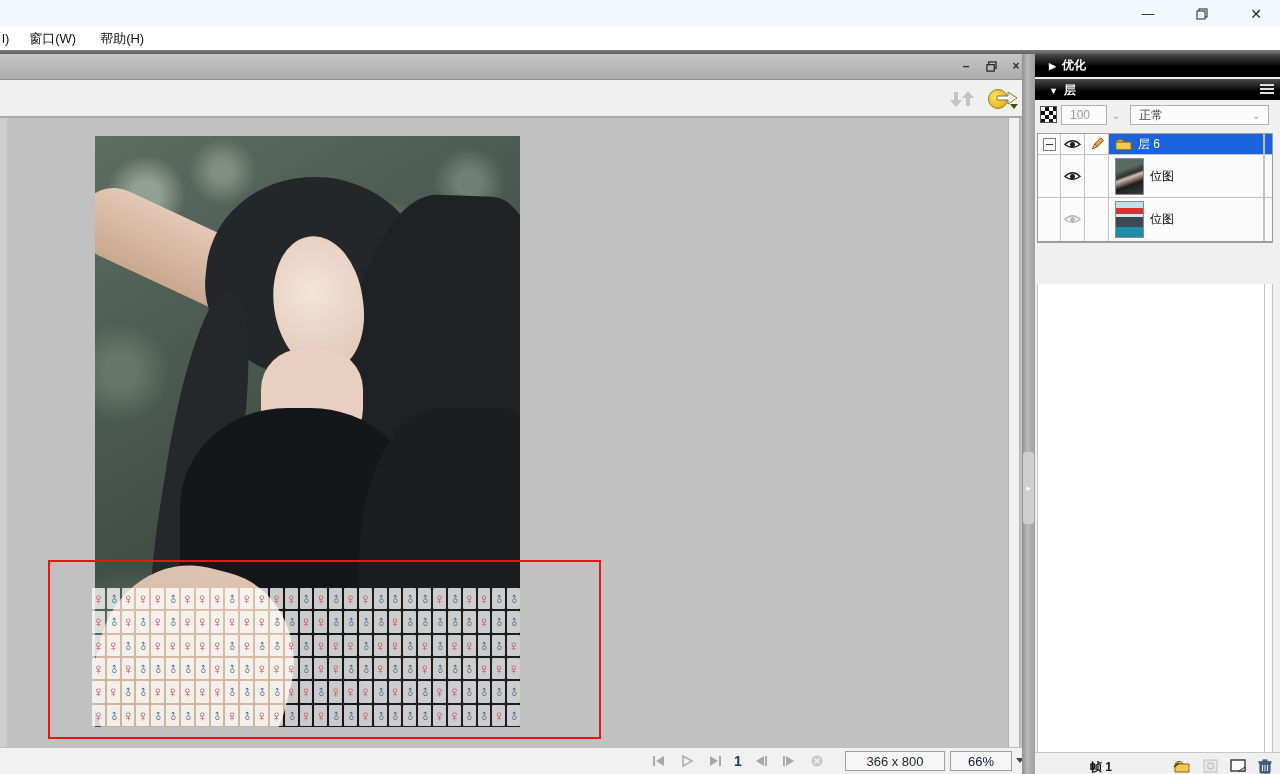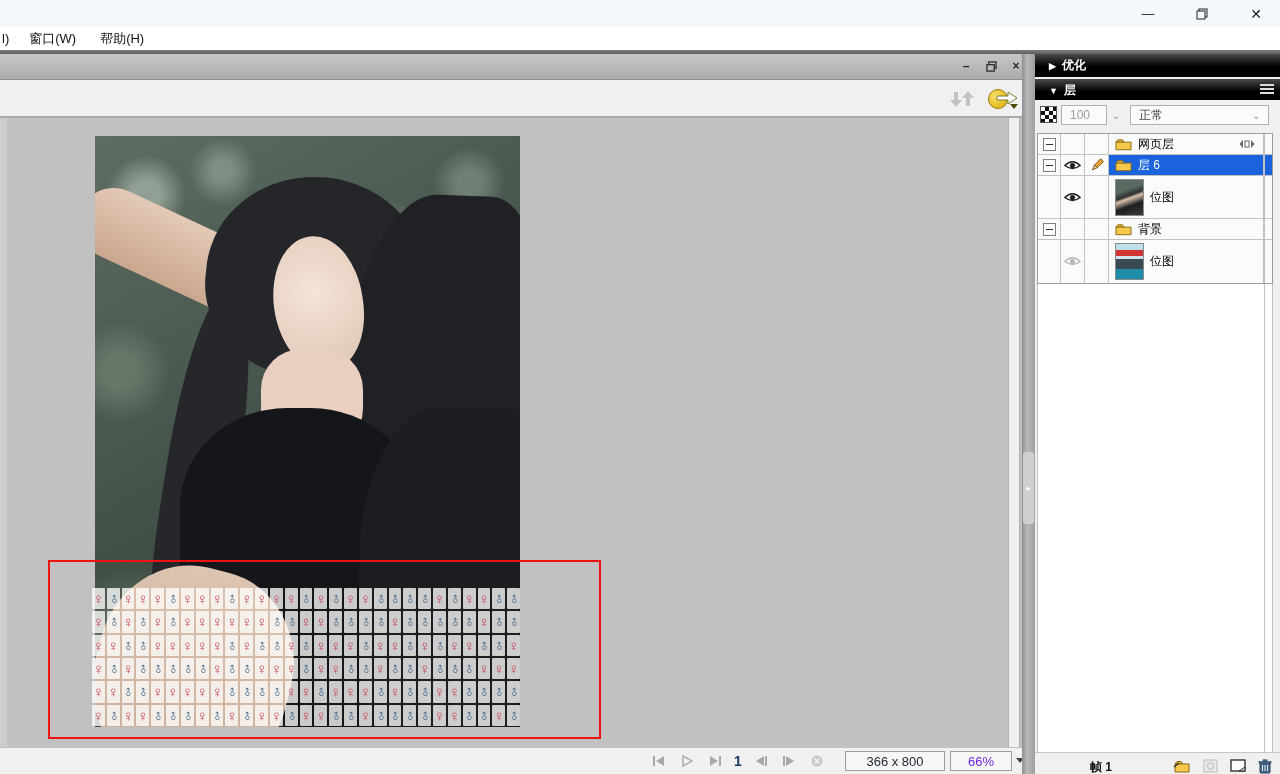--- a/index.html
+++ b/index.html
@@ -63,21 +63,21 @@
   .tile .m { display:inline-block; transform:rotate(-45deg); }
 
   .red-rect { left:48px; top:560px; width:553px; height:179px; border:2px solid #ee1212; }
 
   
   .doc-status { left:0; top:747px; width:1022px; height:27px; background:#f1f1f1; border-top:1px solid #c0c0c0; }
   .nav-group { left:650px; top:753px; display:flex; align-items:center; gap:10px; }
   .nav-ic { width:18px; height:14px; display:flex; align-items:center; justify-content:center; }
   .frame-num { font-size:14px; font-weight:bold; color:#1a3a6b; }
   .size-box { left:845px; top:751px; width:100px; height:20px; border:1px solid #9d9d9d; background:#f6f6f6; display:flex; align-items:center; justify-content:center; font-size:13px; color:#1c2430; }
-  .zoom-box { left:950px; top:751px; width:62px; height:20px; border:1px solid #9d9d9d; background:#f6f6f6; display:flex; align-items:center; justify-content:center; font-size:13px; color:#6d28d9; }
+  .zoom-box { left:950px; top:751px; width:62px; height:20px; border:1px solid #9d9d9d; background:#f6f6f6; display:flex; align-items:center; justify-content:center; font-size:13px; color:#0f172a; }
   .zoom-caret { left:1016px; top:758px; width:0; height:0; border-left:4px solid transparent; border-right:4px solid transparent; border-top:5px solid #444; }
 
   
   .splitter { left:1022px; top:54px; width:13px; height:720px; background:linear-gradient(90deg,#8f8f8f,#b8b8b8 40%,#a0a0a0); }
   .splitter-handle { left:1023px; top:452px; width:11px; height:72px; background:#cfcfcf; border-radius:3px; display:flex; align-items:center; justify-content:center; color:#fff; font-size:9px; }
 
   
   .panel-bg { left:1035px; top:54px; width:245px; height:720px; background:#f0f0f0; }
   .p-header { left:1035px; width:245px; height:23px; background:linear-gradient(#4a4a4a,#000 55%,#000); color:#fff; font-size:12px; font-weight:bold; display:flex; align-items:center; gap:6px; padding-left:14px; }
   .p-header .tri { font-size:9px; }
@@ -775,40 +775,20 @@
 
 <div class="abs opacity-row"></div>
 <div class="abs checker"></div>
 <div class="abs op-field">100</div>
 <div class="abs op-caret">⌄</div>
 <div class="abs blend-combo">正常</div>
 <div class="abs blend-caret">⌄</div>
 
 <div class="abs layers-grid">
 
-  <div class="lrow">
-    <div class="cell cA">
-        <span class="expand-box"></span>
-      </div>
-    <div class="cell cB"></div>
-    <div class="cell cC"></div>
-    <div class="cell cContent">
-      <svg width="17" height="13" viewBox="0 0 18 13">
-          <path d="M1 4 l2 -2.5 h5 l1.5 2.5 z" fill="#f0bc3a" stroke="#8a6a10"></path>
-          <path d="M1 4 h16 v8 h-16 z" fill="#f5c94e" stroke="#8a6a10"></path>
-        </svg>
-      <span class="lname">网页层</span>
-      <span class="web-badge"><svg width="16" height="10" viewBox="0 0 16 10">
-            <polygon points="4,1 4,9 0.5,5" fill="#666"></polygon>
-            <rect x="6" y="2" width="4" height="6" fill="none" stroke="#666"></rect>
-            <polygon points="12,1 12,9 15.5,5" fill="#666"></polygon>
-          </svg></span>
-    </div>
-    <div class="cell cD"></div>
-  </div>
 
   <div class="lrow selected">
     <div class="cell cA">
         <span class="expand-box"></span>
       </div>
     <div class="cell cB">
       <svg width="17" height="11" viewBox="0 0 20 12">
           <path d="M1 6 Q10 -3 19 6 Q10 13 1 6 Z" fill="none" stroke="#222" stroke-width="1.6"></path>
           <circle cx="10" cy="6" r="3" fill="#222"></circle>
         </svg>
@@ -840,35 +820,20 @@
         </svg>
     </div>
     <div class="cell cC"></div>
     <div class="cell cContent">
       <span class="thumb girl"></span>
       <span class="lname">位图</span>
     </div>
     <div class="cell cD"></div>
   </div>
 
-  <div class="lrow">
-    <div class="cell cA">
-        <span class="expand-box"></span>
-      </div>
-    <div class="cell cB"></div>
-    <div class="cell cC"></div>
-    <div class="cell cContent">
-      <svg width="17" height="13" viewBox="0 0 18 13">
-          <path d="M1 4 l2 -2.5 h5 l1.5 2.5 z" fill="#f0bc3a" stroke="#8a6a10"></path>
-          <path d="M1 4 h16 v8 h-16 z" fill="#f5c94e" stroke="#8a6a10"></path>
-        </svg>
-      <span class="lname">背景</span>
-    </div>
-    <div class="cell cD"></div>
-  </div>
 
   <div class="lrow tall">
     <div class="cell cA"></div>
     <div class="cell cB">
       <svg class="eye-dim" width="17" height="11" viewBox="0 0 20 12">
           <path d="M1 6 Q10 -3 19 6 Q10 13 1 6 Z" fill="none" stroke="#222" stroke-width="1.6"></path>
           <circle cx="10" cy="6" r="3" fill="#222"></circle>
         </svg>
     </div>
     <div class="cell cC"></div>

